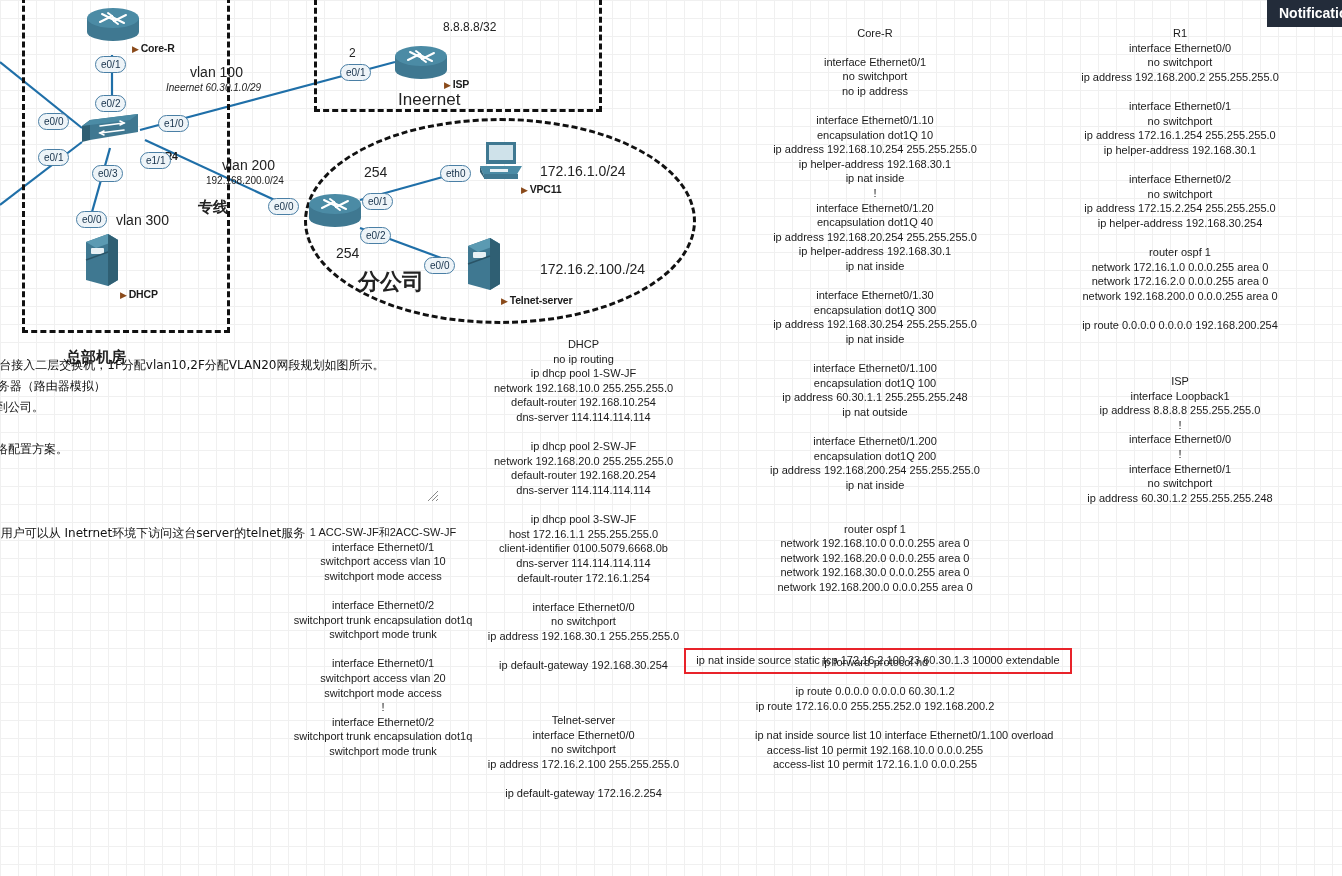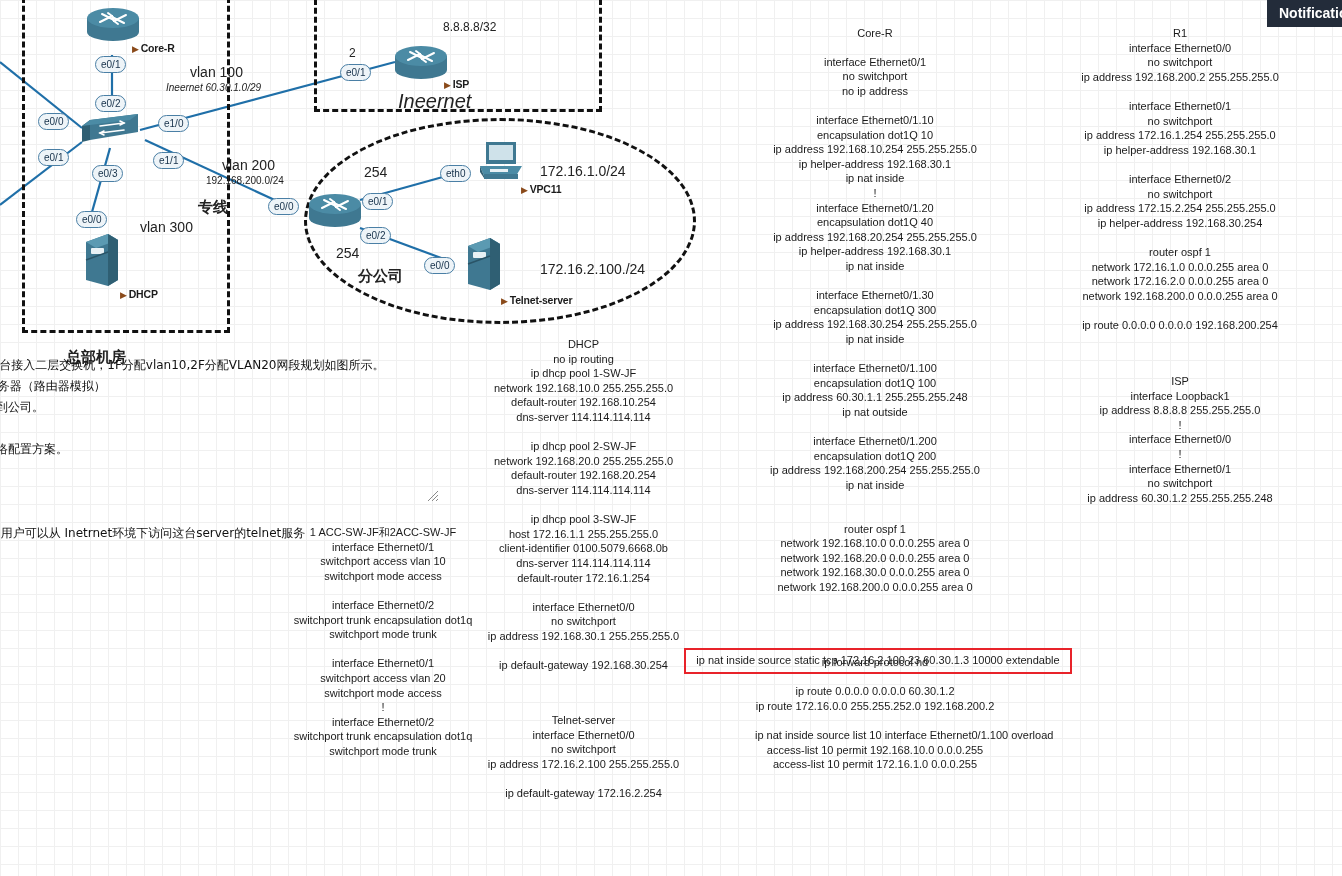--- a/index.html
+++ b/index.html
@@ -268,45 +268,45 @@
   <div class="devlabel" style="left:457px; top:294px;text-align:right;">
     <span class="tri">▶</span><span>Telnet-server</span>
   </div>
 
   <div class="pill" style="left:95px; top:56px;">e0/1</div>
   <div class="pill" style="left:95px; top:95px;">e0/2</div>
   <div class="pill" style="left:38px; top:113px;">e0/0</div>
   <div class="pill" style="left:38px; top:149px;">e0/1</div>
   <div class="pill" style="left:92px; top:165px;">e0/3</div>
   <div class="pill" style="left:158px; top:115px;">e1/0</div>
-  <div class="pill" style="left:153px; top:152px;">e1/1</div>
+  <div class="pill" style="left:140px; top:152px;">e1/1</div>
   <div class="pill" style="left:76px; top:211px;">e0/0</div>
   <div class="pill" style="left:340px; top:64px;">e0/1</div>
   <div class="pill" style="left:268px; top:198px;">e0/0</div>
   <div class="pill" style="left:362px; top:193px;">e0/1</div>
   <div class="pill" style="left:360px; top:227px;">e0/2</div>
   <div class="pill" style="left:440px; top:165px;">eth0</div>
   <div class="pill" style="left:424px; top:257px;">e0/0</div>
 
   <div class="netlabel big" style="left:190px; top:64px;">vlan 100</div>
   <div class="netlabel sm" style="left:166px; top:82px;font-style:italic;">Ineernet 60.30.1.0/29</div>
   <div class="netlabel big" style="left:222px; top:157px;">vlan 200</div>
   <div class="netlabel sm" style="left:206px; top:175px;">192.168.200.0/24</div>
-  <div class="netlabel big" style="left:116px; top:219px;margin-left:24px;">vlan 300</div>
+  <div class="netlabel big" style="left:116px; top:212px;">vlan 300</div>
   <div class="netlabel cn" style="left:198px; top:198px;">专线</div>
   <div class="netlabel" style="left:443px; top:20px;">8.8.8.8/32</div>
   <div class="netlabel" style="left:349px; top:46px;">2</div>
   <div class="netlabel big" style="left:364px; top:164px;">254</div>
   <div class="netlabel big" style="left:336px; top:245px;">254</div>
   <div class="netlabel big" style="left:540px; top:163px;text-align:right;">172.16.1.0/24</div>
   <div class="netlabel big" style="left:540px; top:261px;">172.16.2.100./24</div>
 
   <div class="netlabel cn" style="left:66px; top:300px;margin-top:48px;">总部机房</div>
-  <div class="netlabel" style="left:398px; top:90px; font-size:20px;font-style:italic;">Ineernet</div>
-  <div class="netlabel cn" style="left:358px; top:267px; font-size:15px;">分公司</div>
+  <div class="netlabel" style="left:398px; top:90px; font-size:17px;">Ineernet</div>
+  <div class="netlabel cn" style="left:358px; top:267px; font-size:22px;">分公司</div>
 
   <div id="desc" style="left: -112px; top: 355px;">
     <span class="ln">，1楼和2楼分别有一台接入二层交换机，1F分配vlan10,2F分配VLAN20网段规划如图所示。</span>
     <span class="ln">台windowsDHCP服务器（路由器模拟）</span>
     <span class="ln">外一条为专线，连接到公司。</span>
     <span class="ln gap"></span>
     <span class="ln">以可以实现需求的网络配置方案。</span>
     <span class="ln gap"></span>
     <span class="ln">可以访问Ineternet</span>
     <span class="ln">地址</span>

